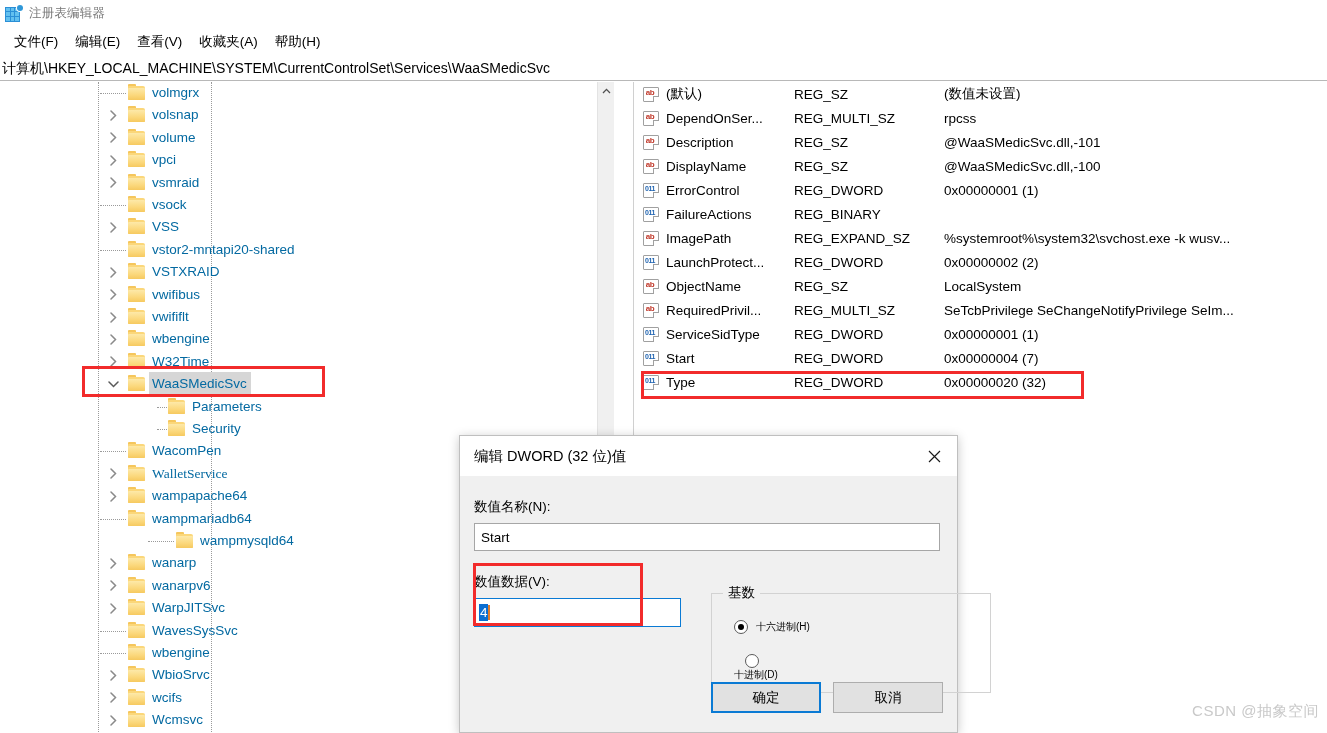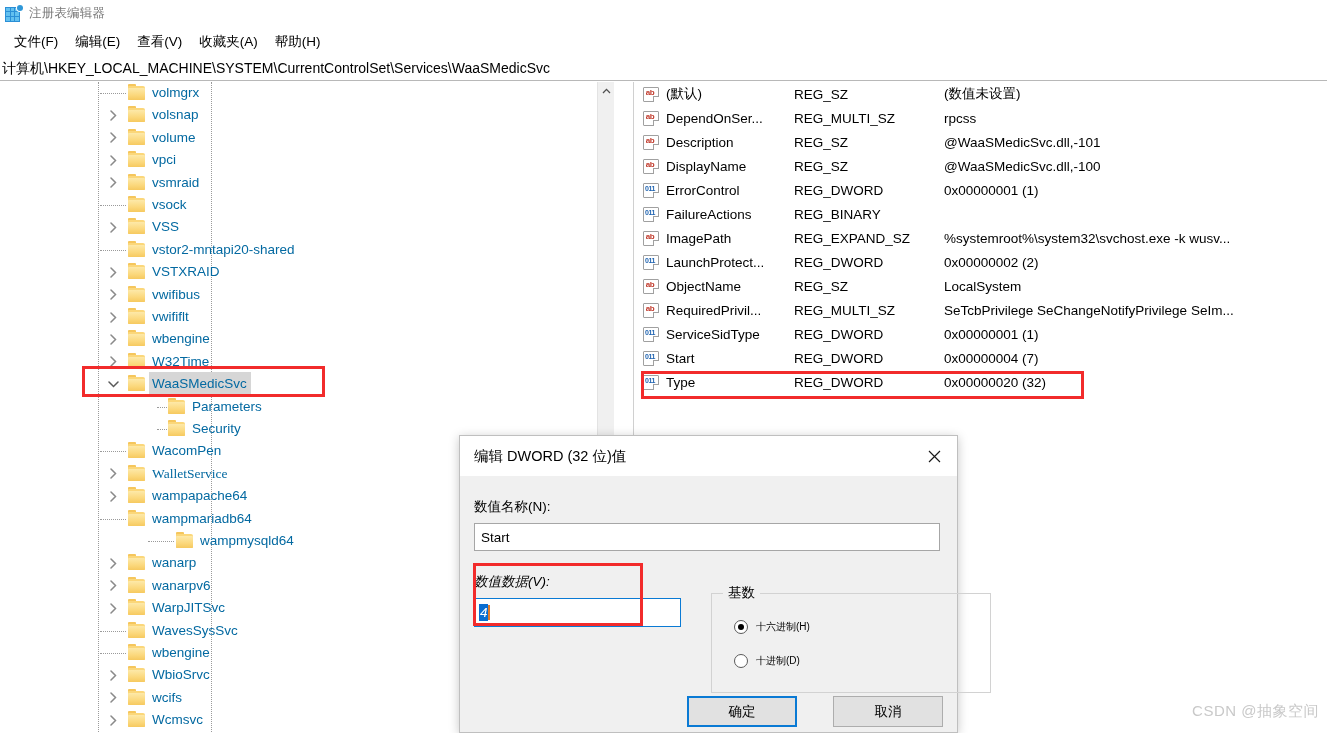--- a/index.html
+++ b/index.html
@@ -307,21 +307,21 @@
   .input-name {
     width: 466px; height: 28px;
     border: 1px solid #a6a6a6;
     background: #ffffff;
     font-size: 13.5px; color: #000000;
     padding: 0 6px;
     font-family: "Liberation Sans", sans-serif;
     outline: none;
   }
   .row2 { position: relative; margin-top: 22px; height: 110px; }
-  .valdata-wrap { position: absolute; left: 0; top: 0; width: 210px; font-style: italic; }
+  .valdata-wrap { position: absolute; left: 0; top: 0; width: 210px; }
   .valdata-wrap .lbl-field { margin-top: 0; }
   .input-val {
     width: 207px; height: 29px;
     border: 1px solid #0a7ad4;
     background: #ffffff;
     font-size: 13.5px;
     padding: 0 4px;
     position: relative;
     display: flex; align-items: center;
   }
@@ -360,22 +360,22 @@
     position: relative;
     flex: 0 0 auto;
   }
   .radio.on .mark::after {
     content: "";
     position: absolute; left: 3px; top: 3px;
     width: 6px; height: 6px; border-radius: 50%;
     background: #000000;
   }
   .dlg-buttons {
-    position: absolute; right: 14px; bottom: 5px;
-    display: flex; gap: 36px;
+    position: absolute; right: 14px; bottom: 19px;
+    display: flex; gap: 12px;
   }
   .btn {
     width: 110px; height: 31px;
     background: #e1e1e1;
     border: 1px solid #adadad;
     font-size: 13.5px; color: #000000;
     display: flex; align-items: center; justify-content: center;
     font-family: "Liberation Sans", sans-serif;
     cursor: default;
   }
@@ -961,21 +961,21 @@
               <span class="caret"></span>
           </div>
         </div>
 
         <div class="groupbox">
           <div class="gtitle">基数</div>
           <div class="radio on" style="top:26px;">
             <span class="mark"></span>
             <span>十六进制(H)</span>
           </div>
-          <div class="radio" style="top:60px;">
+          <div class="radio" style="top:60px;flex-direction:column;">
             <span class="mark"></span>
             <span>十进制(D)</span>
           </div>
         </div>
       </div>
     </div>
     <div class="dlg-buttons">
       <div class="btn primary">确定</div>
       <div class="btn">取消</div>
     </div>

